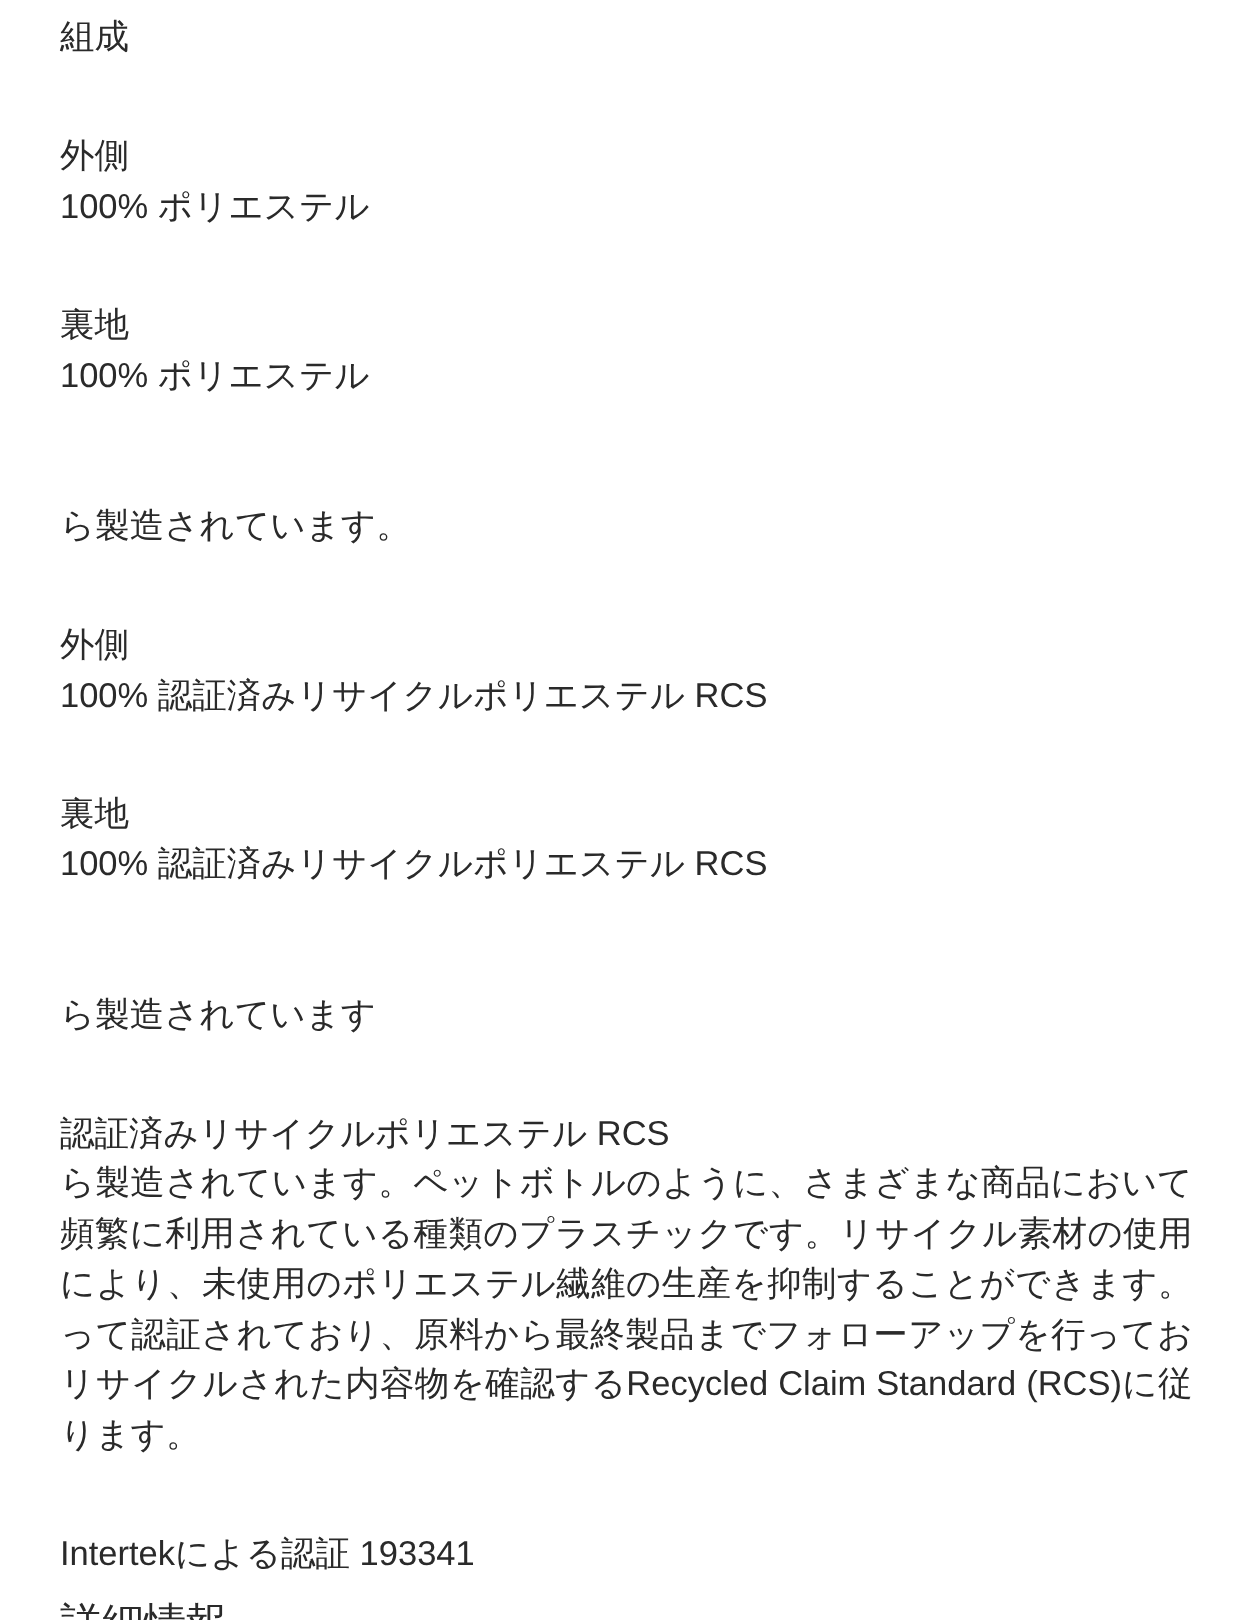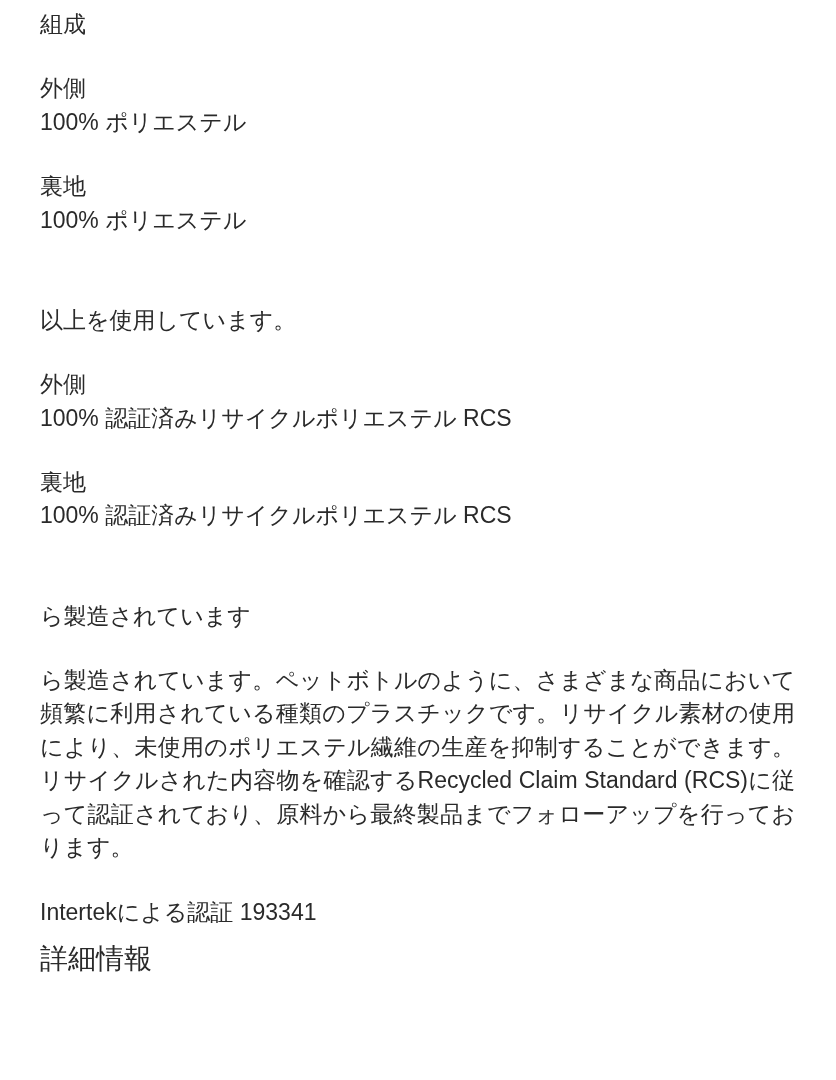--- a/index.html
+++ b/index.html
@@ -23,21 +23,21 @@
     line-height: 33.4px;
     font-weight: 400;
   }
   .line {
     white-space: nowrap;
   }
   .pline {
     text-align: justify;
     text-align-last: justify;
   }
-  .g1 { margin-top: 31px; }
+  .g1 { margin-top: 46px; }
   .g2 { margin-top: 66.8px; }
   .details-heading {
     font-size: 28px;
     line-height: 40px;
     margin-top: 10px;
     font-weight: 400;
     cursor: pointer;
   }
 </style>
 </head>
@@ -50,40 +50,41 @@
   <div class="g1">
     <div class="line">外側</div>
     <div class="line">100% ポリエステル</div>
   </div>
 
   <div class="g1">
     <div class="line">裏地</div>
     <div class="line">100% ポリエステル</div>
   </div>
 
-  <div class="line g2">以上を使用しています。</div>
+  <div class="line g2">ら製造されています。</div>
 
   <div class="g1">
     <div class="line">外側</div>
     <div class="line">100% 認証済みリサイクルポリエステル RCS</div>
   </div>
 
   <div class="g1">
     <div class="line">裏地</div>
     <div class="line">100% 認証済みリサイクルポリエステル RCS</div>
   </div>
 
   <div class="line g2">ら製造されています</div>
 
   <div class="g1">
+    <div class="line">認証済みリサイクルポリエステル RCS</div>
     <div class="pline">ら製造されています。ペットボトルのように、さまざまな商品において</div>
     <div class="pline">頻繁に利用されている種類のプラスチックです。リサイクル素材の使用</div>
     <div class="pline">により、未使用のポリエステル繊維の生産を抑制することができます。</div>
+    <div class="pline">って認証されており、原料から最終製品までフォローアップを行ってお</div>
     <div class="pline">リサイクルされた内容物を確認するRecycled Claim Standard (RCS)に従</div>
-    <div class="pline">って認証されており、原料から最終製品までフォローアップを行ってお</div>
     <div class="line">ります。</div>
   </div>
 
   <div class="line g1">Intertekによる認証 193341</div>
 
   <div class="details-heading">詳細情報</div>
 
 </div>
 
 </body></html>

